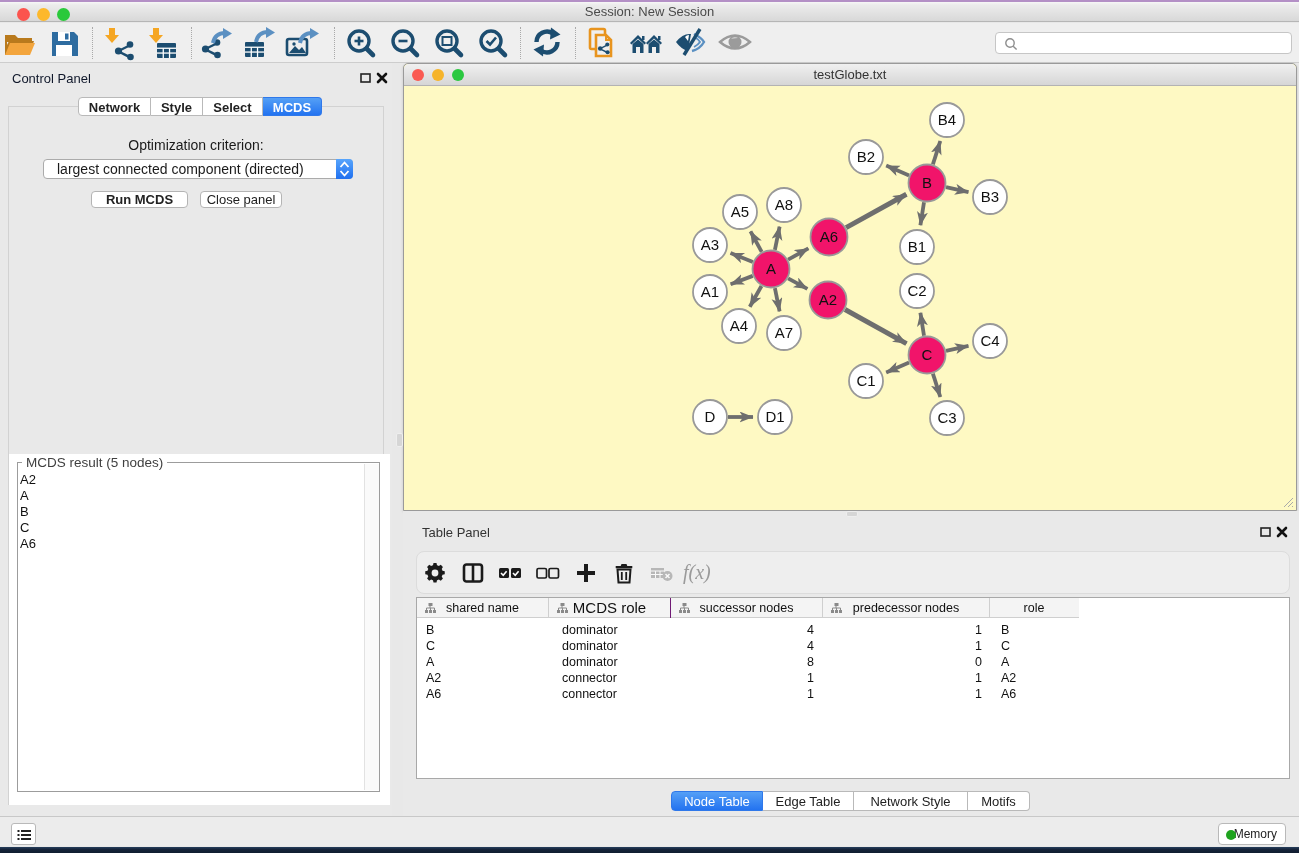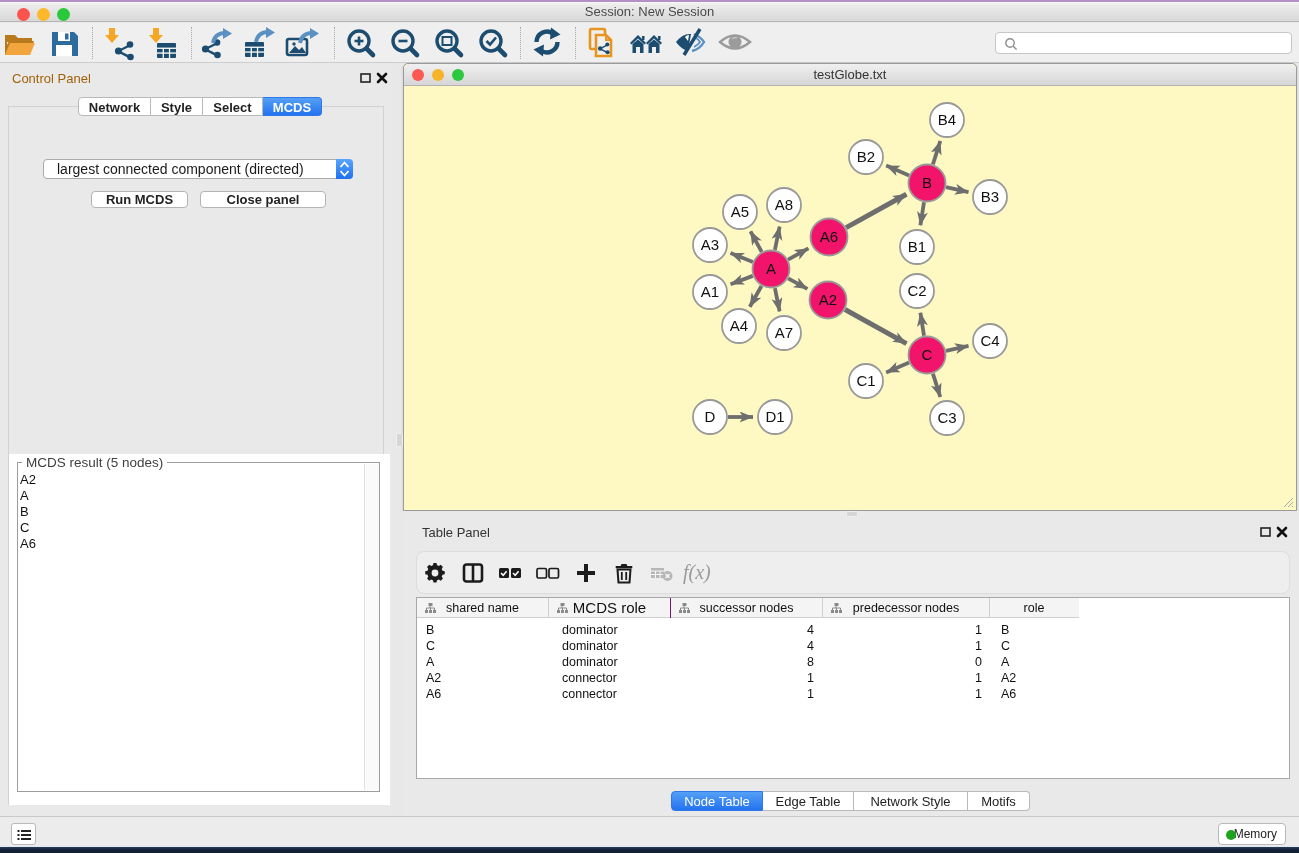--- a/index.html
+++ b/index.html
@@ -155,50 +155,51 @@
     </svg>
  <div class="abs" style="left:995px;top:9px;width:297px;height:22px;background:#fff;border:1px solid #c6c6c6;border-radius:4px">
    <svg width="14" height="14" style="position:absolute;left:8px;top:4px" viewBox="0 0 14 14">
         <circle cx="6" cy="6" r="4.2" fill="none" stroke="#8e8e8e" stroke-width="1.4"></circle>
         <line x1="9.2" y1="9.2" x2="12.6" y2="12.6" stroke="#8e8e8e" stroke-width="1.4"></line>
       </svg>
  </div>
 </div>
 
 <div class="abs" style="left:0;top:63px;width:392px;height:753px;background:#e9e9e9">
- <div class="abs" style="left:12px;top:8px;font-size:13px;color:#a16207">Control Panel</div>
+ <div class="abs" style="left:12px;top:8px;font-size:13px;color:#0f172a">Control Panel</div>
  <svg class="abs" style="left:360px;top:10px" width="12" height="11" viewBox="0 0 12 11">
       <rect x="1" y="1" width="9" height="8" fill="none" stroke="#222" stroke-width="1.6"></rect>
     </svg>
  <svg class="abs" style="left:376px;top:9px" width="12" height="12" viewBox="0 0 12 12">
       <path d="M2,2 L10,10 M10,2 L2,10" stroke="#111" stroke-width="2.6" stroke-linecap="round"></path>
     </svg>
 
  <div class="abs" style="left:8px;top:43px;width:376px;height:699px;background:#e9e9e9;border:1px solid #d2d2d2"></div>
 
  <div class="abs" style="left:78px;top:34px;height:19px;display:flex;font-size:13px;font-weight:bold;line-height:19px;text-align:center;color:#222">
   <div style="width:73px;background:#fff;border:1px solid #b9b9b9;border-radius:4px 0 0 4px">Network</div>
   <div style="width:52px;background:#fff;border:1px solid #b9b9b9;border-left:none">Style</div>
   <div style="width:60px;background:#fff;border:1px solid #b9b9b9;border-left:none">Select</div>
   <div style="width:59px;background:linear-gradient(180deg,#55a0f6,#2373f0);color:#fff;border:1px solid #2f78ea;border-left:none;border-radius:0 4px 4px 0">MCDS</div>
  </div>
 
+ <div class="abs" style="left:0;top:74px;width:392px;text-align:center;font-size:14px;color:#1a1a1a">Optimization criterion:</div>
 
  <div class="abs" style="left:43px;top:96px;width:310px;height:20px;background:#fff;border:1px solid #ababab;border-radius:4px">
    <div style="font-size:14px;color:#1a1a1a;line-height:18px;padding-left:13px">largest connected component (directed)</div>
    <div class="abs" style="right:-1px;top:-1px;width:17px;height:20px;border-radius:0 4px 4px 0;background:linear-gradient(180deg,#58a5fc,#1f70f0)">
      <svg width="17" height="20" viewBox="0 0 17 20">
           <path d="M4.5,8 L8.5,3.5 L12.5,8" fill="none" stroke="#fff" stroke-width="1.8"></path>
           <path d="M4.5,12 L8.5,16.5 L12.5,12" fill="none" stroke="#fff" stroke-width="1.8"></path>
         </svg>
    </div>
  </div>
 
  <div class="abs" style="left:91px;top:128px;width:97px;height:17px;background:#fff;border:1px solid #b4b4b4;border-radius:4px;font-size:13px;font-weight:bold;text-align:center;line-height:15px;color:#222">Run MCDS</div>
- <div class="abs" style="left:200px;top:128px;width:126px;height:17px;background:#fff;border:1px solid #b4b4b4;border-radius:4px;font-size:13px;font-weight:bold;text-align:center;line-height:15px;color:#222">Close panel</div>
+ <div class="abs" style="left:200px;top:128px;width:82px;height:17px;background:#fff;border:1px solid #b4b4b4;border-radius:4px;font-size:13px;font-weight:normal;text-align:center;line-height:15px;color:#222">Close panel</div>
 
  <div class="abs" style="left:9px;top:391px;width:381px;height:351px;background:#fff">
    <div class="abs" style="left:8px;top:8px;width:363px;height:330px;border:1px solid #9c9c9c"></div>
    <div class="abs" style="left:13px;top:1px;background:#fff;padding:0 4px;font-size:13.5px;color:#404040">MCDS result (5 nodes)</div>
    <div class="abs" style="left:11px;top:18px;width:340px;font-size:13px;color:#111;line-height:16.1px">A2<br>A<br>B<br>C<br>A6</div>
    <div class="abs" style="left:355px;top:10px;width:15px;height:326px;background:#fafafa;border-left:1px solid #e2e2e2"></div>
  </div>
 </div>
 
 <div class="abs" style="left:403px;top:63px;width:894px;height:448px;background:#fef9c3;border:1px solid #9a9a9a;border-radius:5px 5px 0 0;box-shadow:0 1px 3px rgba(0,0,0,.15)">

